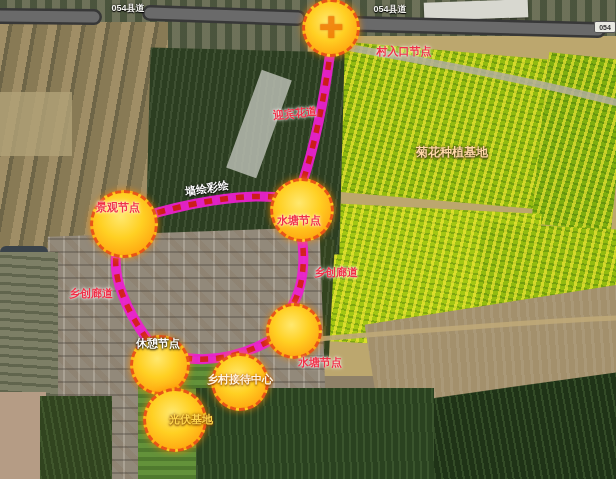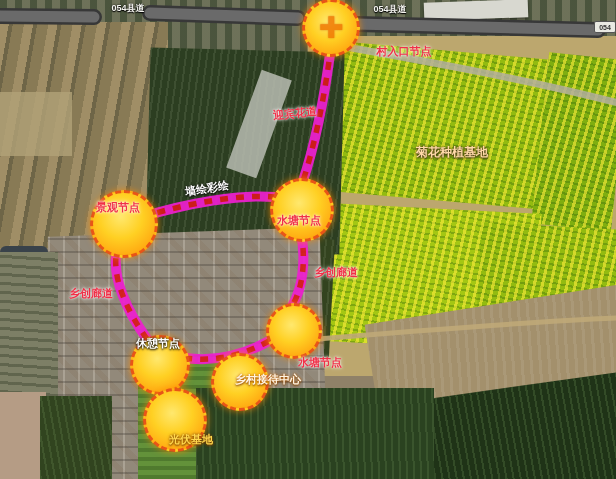--- a/index.html
+++ b/index.html
@@ -56,21 +56,21 @@
   svg.layer{left:0;top:0;width:616px;height:479px;}
   .under{z-index:1;} .routes{z-index:2;}
   .node{z-index:3;border-radius:50%;
     background:radial-gradient(circle at 45% 38%, #ffe86e 0%, #ffd023 42%, #ffaf14 72%, #f78c00 100%);
     border:3px dashed #e85517;box-shadow:0 0 7px rgba(255,140,0,.75);
     display:flex;align-items:center;justify-content:center;}
   .cross{color:#f07300;font-size:30px;font-weight:bold;opacity:.8;line-height:1;text-shadow:0 0 2px rgba(200,80,0,.8);}
   .lbl{z-index:4;font-weight:bold;font-size:11px;white-space:nowrap;transform:translateX(-50%);}
   .lbl-red{color:#f03048;text-shadow:0 0 2px #fff,0 0 4px rgba(255,255,255,.85);}
   .lbl-white{color:#ffffff;text-shadow:0 1px 2px #000,0 0 3px #222;}
-  .lbl-warm{color:#fff4e2;text-shadow:0 0 3px #d86a00,0 1px 2px #5a2d00;margin-left:28px;}
+  .lbl-warm{color:#fff4e2;text-shadow:0 0 3px #d86a00,0 1px 2px #5a2d00;}
   .lbl-tan{color:#ffd9a8;font-size:12px;text-shadow:0 1px 2px #3a2c10,0 0 3px #3a2c10;}
   .lbl-gold{color:#ffd84d;text-shadow:0 1px 2px #7c3f00,0 0 3px #7c3f00;}
   .lbl-road{font-size:9px;color:#f5f5f0;text-shadow:0 1px 1px #000,0 0 2px #000;}
   .badge{z-index:4;left:594px;top:21px;width:20px;height:10px;background:#e9e9e2;border:1px solid #555;
     border-radius:2px;font-size:7px;font-weight:bold;color:#333;display:flex;align-items:center;justify-content:center;}
 </style>
 </head>
 <body>
 
 <div class="stage">
@@ -143,21 +143,21 @@
   <span class="abs lbl lbl-road" style="left:128px;top:2px;">054县道</span>
   <span class="abs lbl lbl-road" style="left:390px;top:3px;">054县道</span>
   <span class="abs badge">054</span>
 
   <span class="abs lbl lbl-red" style="left:390px;top:44px;padding-left:28px;">村入口节点</span>
   <span class="abs lbl lbl-red" style="left:118px;top:200px;">景观节点</span>
   <span class="abs lbl lbl-red" style="left:299px;top:213px;">水塘节点</span>
   <span class="abs lbl lbl-white" style="left:158px;top:336px;">休憩节点</span>
   <span class="abs lbl lbl-red" style="left:320px;top:355px;">水塘节点</span>
   <span class="abs lbl lbl-warm" style="left:240px;top:372px;">乡村接待中心</span>
-  <span class="abs lbl lbl-gold" style="left:175px;top:432px;padding-left:32px;">光伏基地</span>
+  <span class="abs lbl lbl-gold" style="left:175px;top:412px;padding-left:32px;">光伏基地</span>
 
   <span class="abs lbl lbl-red" style="left:295px;top:106px;transform:translateX(-50%) rotate(-6deg);">迎宾花道</span>
   <span class="abs lbl lbl-white" style="left:207px;top:181px;transform:translateX(-50%) rotate(-9deg);">墙绘彩绘</span>
   <span class="abs lbl lbl-red" style="left:91px;top:286px;">乡创廊道</span>
   <span class="abs lbl lbl-red" style="left:336px;top:265px;">乡创廊道</span>
 
   <span class="abs lbl lbl-tan" style="left:452px;top:144px;">菊花种植基地</span>
 
 </div>
 

